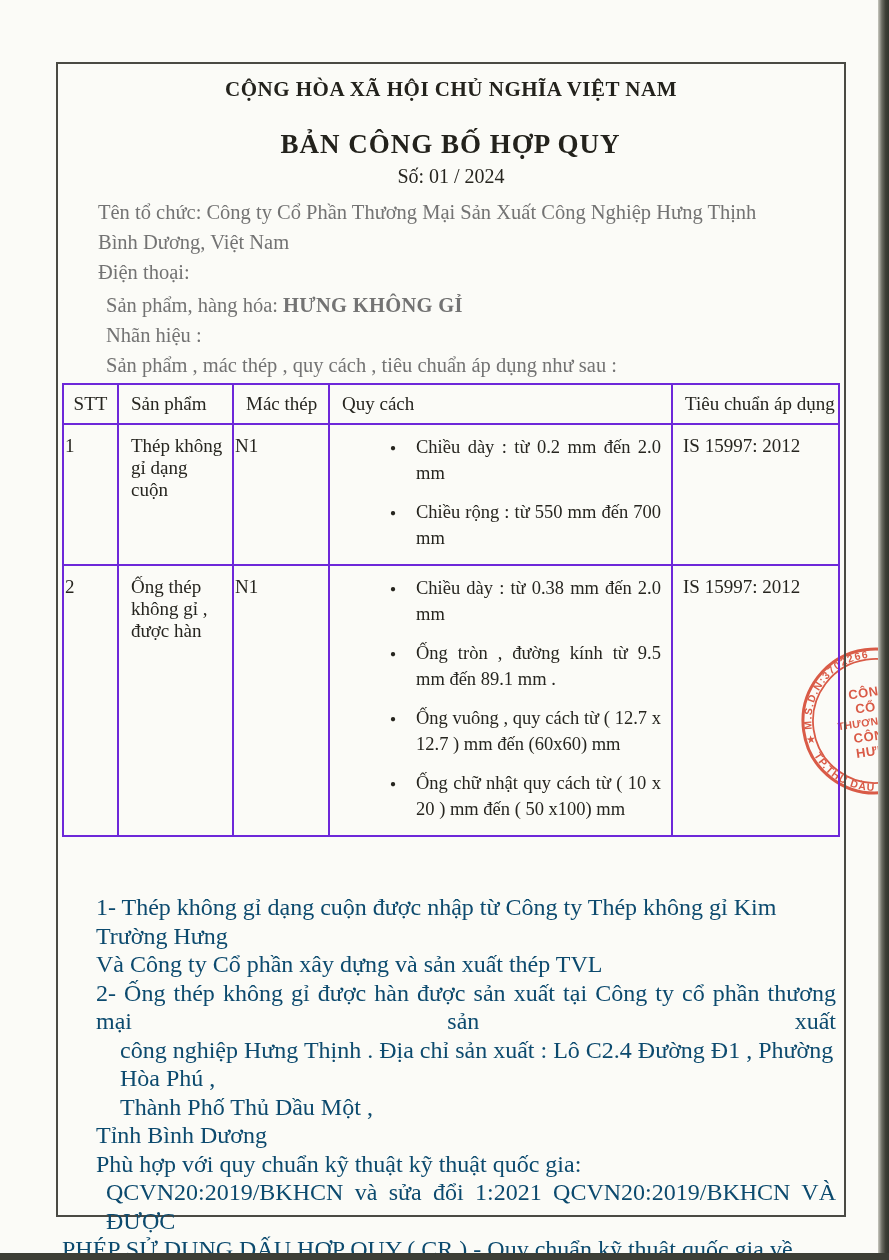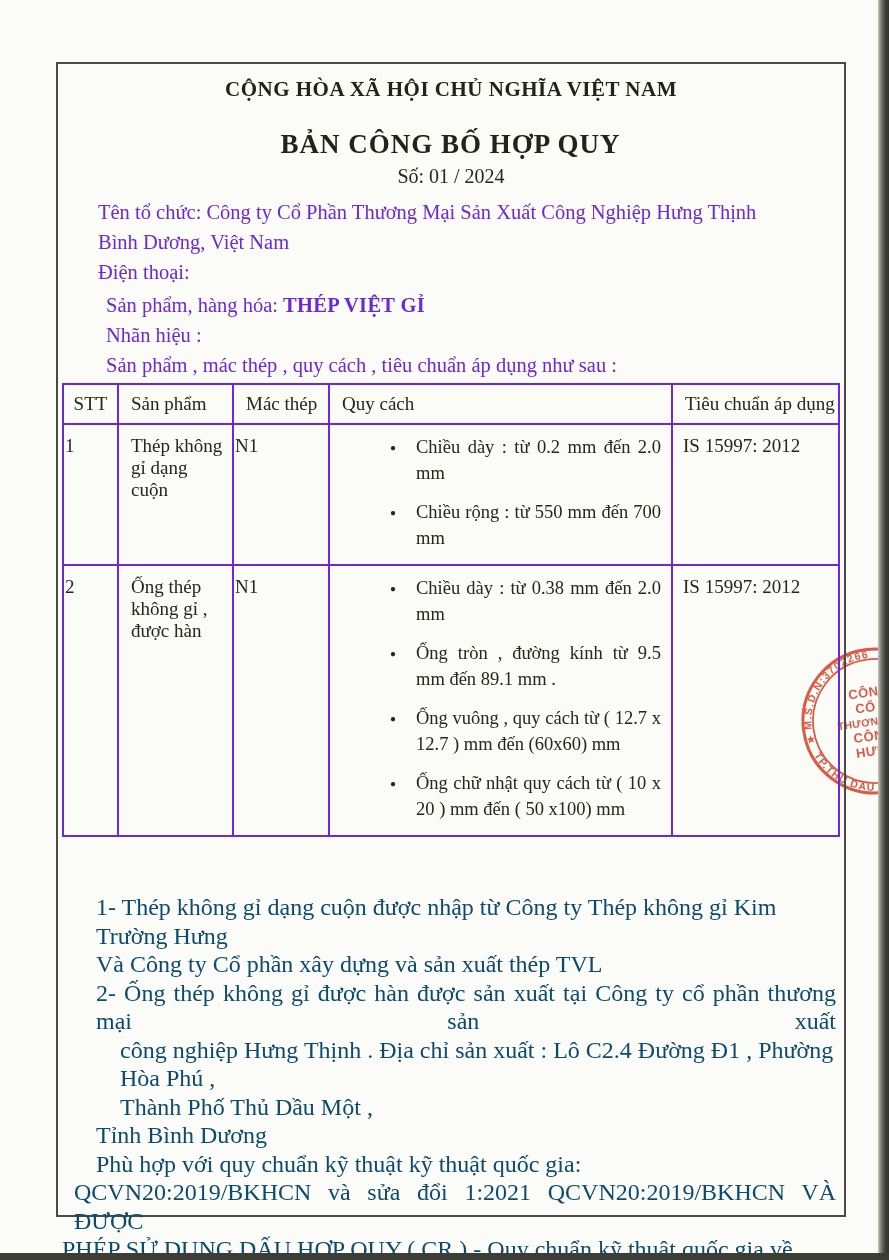--- a/index.html
+++ b/index.html
@@ -32,21 +32,21 @@
   }
   .motto::after{
     content:"";position:absolute;left:-18px;bottom:-5px;width:calc(100% - 28px);
     border-bottom:2px solid #3a3a34;
   }
   .doc-title{
     margin:27px 1px 0 0;font-size:27px;font-weight:bold;letter-spacing:1px;color:#23221c;
   }
   .doc-number{margin-top:5px;font-size:20px;}
   .info{
-    margin:9px 46px 0 40px;font-size:20.5px;line-height:30px;color:#6d28d9;
+    margin:9px 46px 0 40px;font-size:20.5px;line-height:30px;color:#737373;
   }
   .line{white-space:nowrap;}
   .stretch{text-align:justify;text-align-last:justify;white-space:normal;}
   .indent-sm{padding-left:8px;}
   .product-strong{font-weight:bold;letter-spacing:.3px;}
   table.spec{
     margin:3px 0 0 4px;width:776px;border-collapse:collapse;table-layout:fixed;
     font-size:19px;
   }
   table.spec td,table.spec th{
@@ -65,21 +65,21 @@
   ul.qc{list-style:none;margin:0;padding:0 0 0 60px;}
   ul.qc li{display:flex;margin-bottom:13px;}
   ul.qc .dot{flex:0 0 26px;font-size:10px;line-height:26px;padding-top:1px;color:#26251f;}
   ul.qc .txt{width:250px;font-size:18.5px;line-height:26px;text-align:justify;}
   .notes{
     margin:56px 8px 0 4px;font-size:24px;line-height:28.5px;color:#0c4a6e;
   }
   .notes .ml{margin-left:34px;}
   .notes .ml2{margin-left:58px;}
   .notes .ml0{margin-left:0;}
-  .notes .qcvn{margin-left:12px;}
+  .notes .qcvn{margin-left:44px;}
   .stamp{
     position:absolute;left:794px;top:640px;width:162px;height:162px;z-index:2;
     transform:rotate(-8deg);opacity:.88;
   }
   .stamp text{font-family:"Liberation Sans","DejaVu Sans",sans-serif;font-weight:bold;}
 </style>
 </head>
 <body>
 
 <div class="frame">
@@ -87,21 +87,21 @@
   <div class="center nat-header">CỘNG HÒA XÃ HỘI CHỦ NGHĨA VIỆT NAM</div>
 
 
   <div class="center doc-title">BẢN CÔNG BỐ HỢP QUY</div>
   <div class="center doc-number">Số: 01 / 2024</div>
 
   <div class="info">
     <div class="line">Tên tổ chức: Công ty Cổ Phần Thương Mại Sản Xuất Công Nghiệp Hưng Thịnh</div>
     <div class="line">Bình Dương, Việt Nam</div>
     <div class="line">Điện thoại:</div>
-    <div class="line indent-sm" style="margin-top:3px;"><span>Sản phẩm, hàng hóa: </span><span class="product-strong">THÉP VIỆT GỈ</span></div>
+    <div class="line indent-sm" style="margin-top:3px;"><span>Sản phẩm, hàng hóa: </span><span class="product-strong">HƯNG KHÔNG GỈ</span></div>
     <div class="line indent-sm">Nhãn hiệu :</div>
     <div class="line indent-sm">Sản phẩm , mác thép , quy cách , tiêu chuẩn áp dụng như sau :</div>
   </div>
 
   <table class="spec">
     <colgroup>
       <col style="width:55px">
         <col style="width:115px">
         <col style="width:96px">
         <col style="width:343px">

